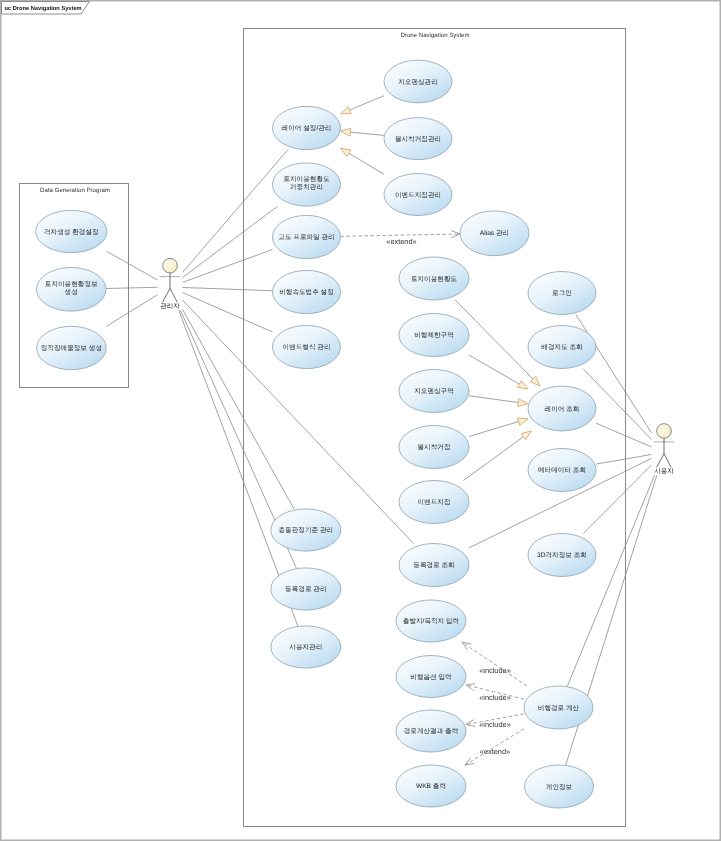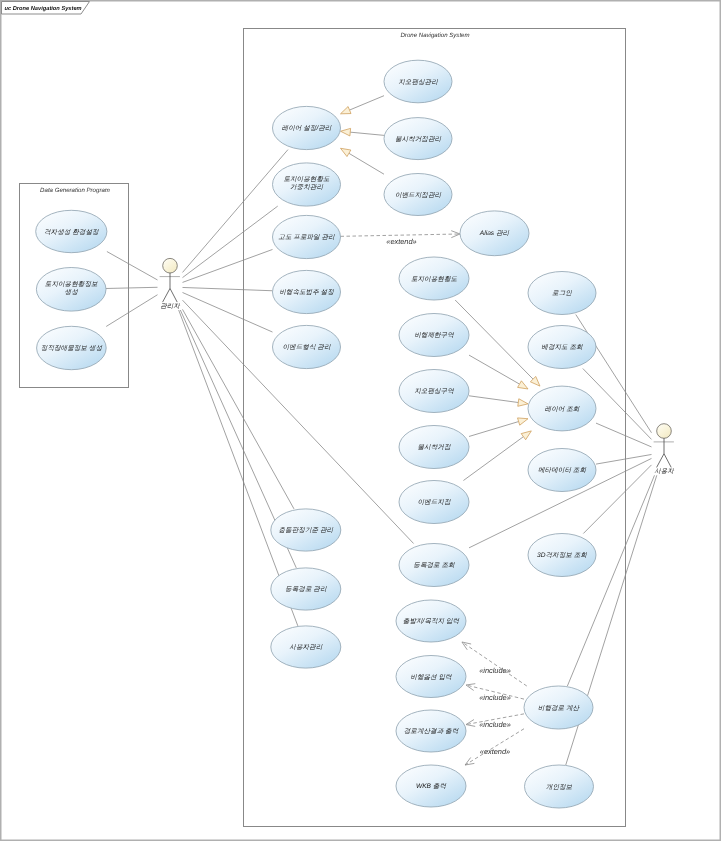--- a/index.html
+++ b/index.html
@@ -5,21 +5,21 @@
 <style>
   html, body { margin:0; padding:0; background:#ffffff; }
   body {
     width:721px; height:841px; overflow:hidden;
     font-family:"Liberation Sans", sans-serif;
     -webkit-font-smoothing:antialiased;
     -moz-osx-font-smoothing:grayscale;
     text-rendering:geometricPrecision;
   }
   text { -webkit-font-smoothing:antialiased; }
-  #root { will-change: transform; transform: translateZ(0); font-style: italic; }
+  #root { will-change: transform; transform: translateZ(0); }
   #root { position:relative; width:721px; height:841px; }
   svg#canvas { display:block; position:absolute; left:0; top:0; }
   text { font-family:"Liberation Sans", sans-serif; }
 </style>
 </head>
 <body>
 
 <div id="root">
     <svg id="canvas" width="721" height="841" viewBox="0 0 721 841">
       <defs>

